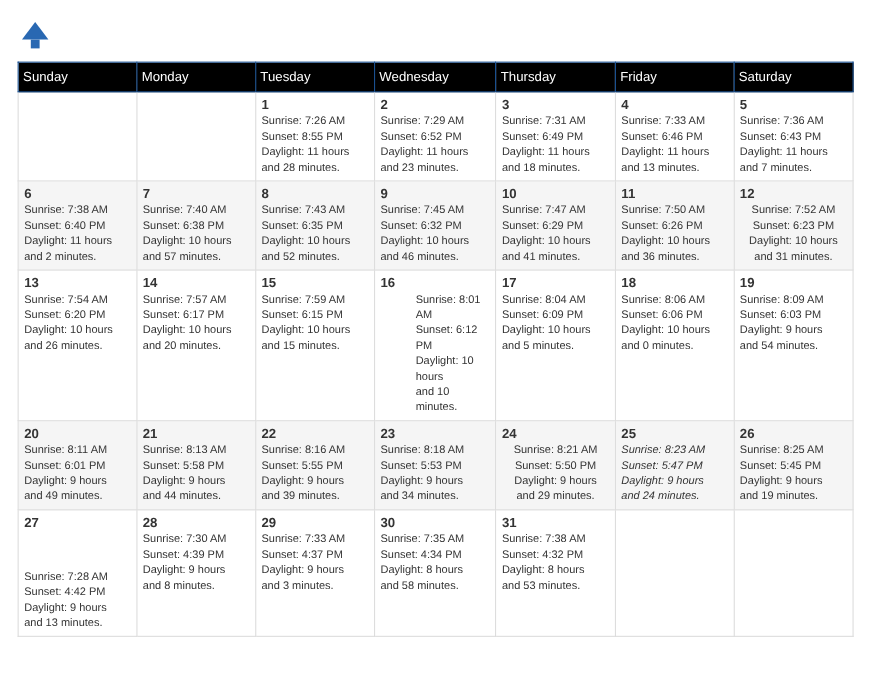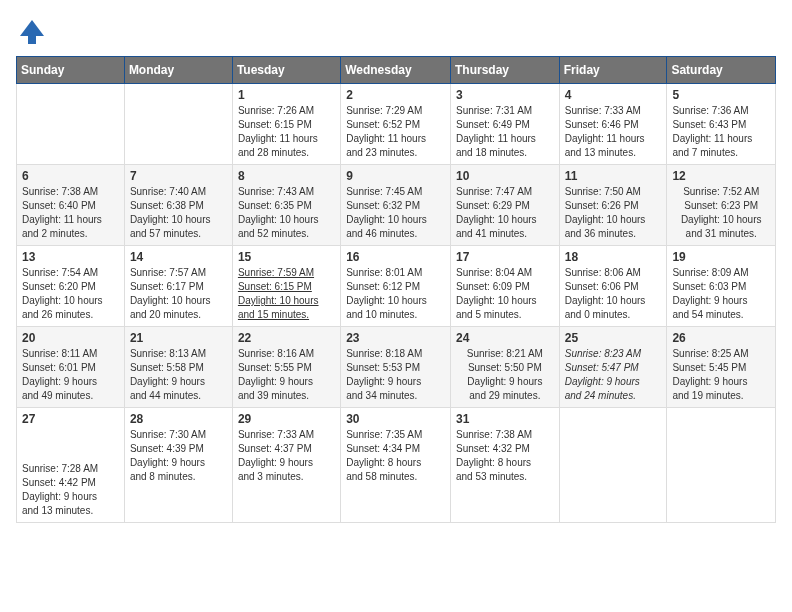--- a/index.html
+++ b/index.html
@@ -34,24 +34,24 @@
       font-size: 15px;
       color: #555;
       margin-top: 2px;
     }
     .calendar {
       width: 100%;
       border-collapse: collapse;
       border: 1px solid #ccc;
     }
     .calendar th {
-      background: #737373;
+      background: #000000;
       color: #fff;
       font-size: 12px;
-      font-weight: bold;
+      font-weight: normal;
       padding: 6px 4px;
       text-align: left;
       border: 1px solid #1a5090;
     }
     .calendar td {
       vertical-align: top;
       padding: 4px 5px;
       border: 1px solid #ddd;
       font-size: 10.5px;
       color: #333;
@@ -114,21 +114,21 @@
         <th>Saturday</th>
       </tr>
   </thead>
   <tbody id="calendar-body">
   <tr>
         <td></td>
         <td></td>
         <td>
           <span class="day-number">1</span>
           <div class="day-info" style="white-space: pre-line;">Sunrise: 7:26 AM
-Sunset: 6:15 PM
+Sunset: 8:55 PM
 Daylight: 11 hours
 and 28 minutes.</div>
         </td>
         <td>
           <span class="day-number">2</span>
           <div class="day-info" style="white-space: pre-line;">Sunrise: 7:29 AM
 Sunset: 6:52 PM
 Daylight: 11 hours
 and 23 minutes.</div>
         </td>
@@ -215,28 +215,28 @@
         </td>
         <td>
           <span class="day-number">14</span>
           <div class="day-info" style="white-space: pre-line;">Sunrise: 7:57 AM
 Sunset: 6:17 PM
 Daylight: 10 hours
 and 20 minutes.</div>
         </td>
         <td>
           <span class="day-number">15</span>
-          <div class="day-info" style="white-space: pre-line; text-decoration: underline;">Sunrise: 7:59 AM
+          <div class="day-info" style="white-space: pre-line;">Sunrise: 7:59 AM
 Sunset: 6:15 PM
 Daylight: 10 hours
 and 15 minutes.</div>
         </td>
         <td>
           <span class="day-number">16</span>
-          <div class="day-info" style="white-space: pre-line;">Sunrise: 8:01 AM
+          <div class="day-info" style="white-space: pre-line; margin-left: 32px;">Sunrise: 8:01 AM
 Sunset: 6:12 PM
 Daylight: 10 hours
 and 10 minutes.</div>
         </td>
         <td>
           <span class="day-number">17</span>
           <div class="day-info" style="white-space: pre-line;">Sunrise: 8:04 AM
 Sunset: 6:09 PM
 Daylight: 10 hours
 and 5 minutes.</div>

